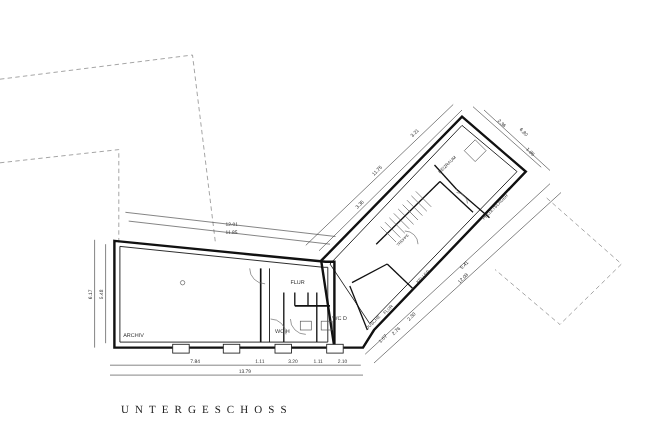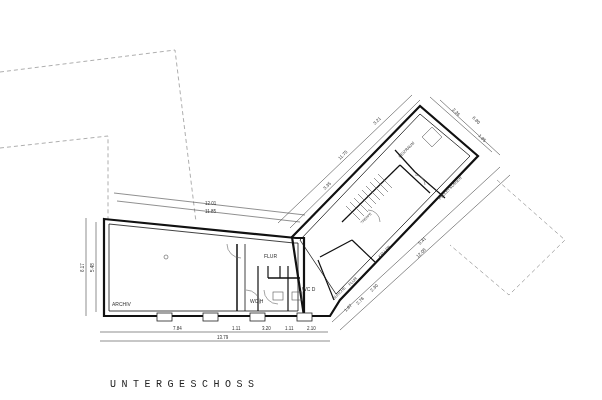--- a/index.html
+++ b/index.html
@@ -1,19 +1,19 @@
 <!DOCTYPE html>
 <html><head>
 <meta charset="utf-8">
 <style>
   html,body{margin:0;padding:0;background:#fff;}
   body{width:602px;height:400px;overflow:hidden;position:relative;font-family:"Liberation Sans",sans-serif;}
   svg{position:absolute;left:0;top:0;}
   .t{font-family:"Liberation Sans",sans-serif;fill:#333;}
-  .title{position:absolute;left:110px;top:379px;font-size:10px;letter-spacing:5.5px;color:#222;font-family:Liberation Mono, monospace;}
+  .title{position:absolute;left:110px;top:367px;font-size:10px;letter-spacing:5.5px;color:#222;font-family:Liberation Serif, serif;}
 </style>
 </head>
 <body>
 
 <svg width="602" height="400" viewBox="0 0 602 400">
 
   <g fill="none" stroke="#999" stroke-width="0.8" stroke-dasharray="4,3">
     <polyline points="0,72 175,50 196,222"></polyline>
     <polyline points="0,148 108,136 108,222"></polyline>
     <polyline points="497,180 565,240 509,295 450,245"></polyline>

